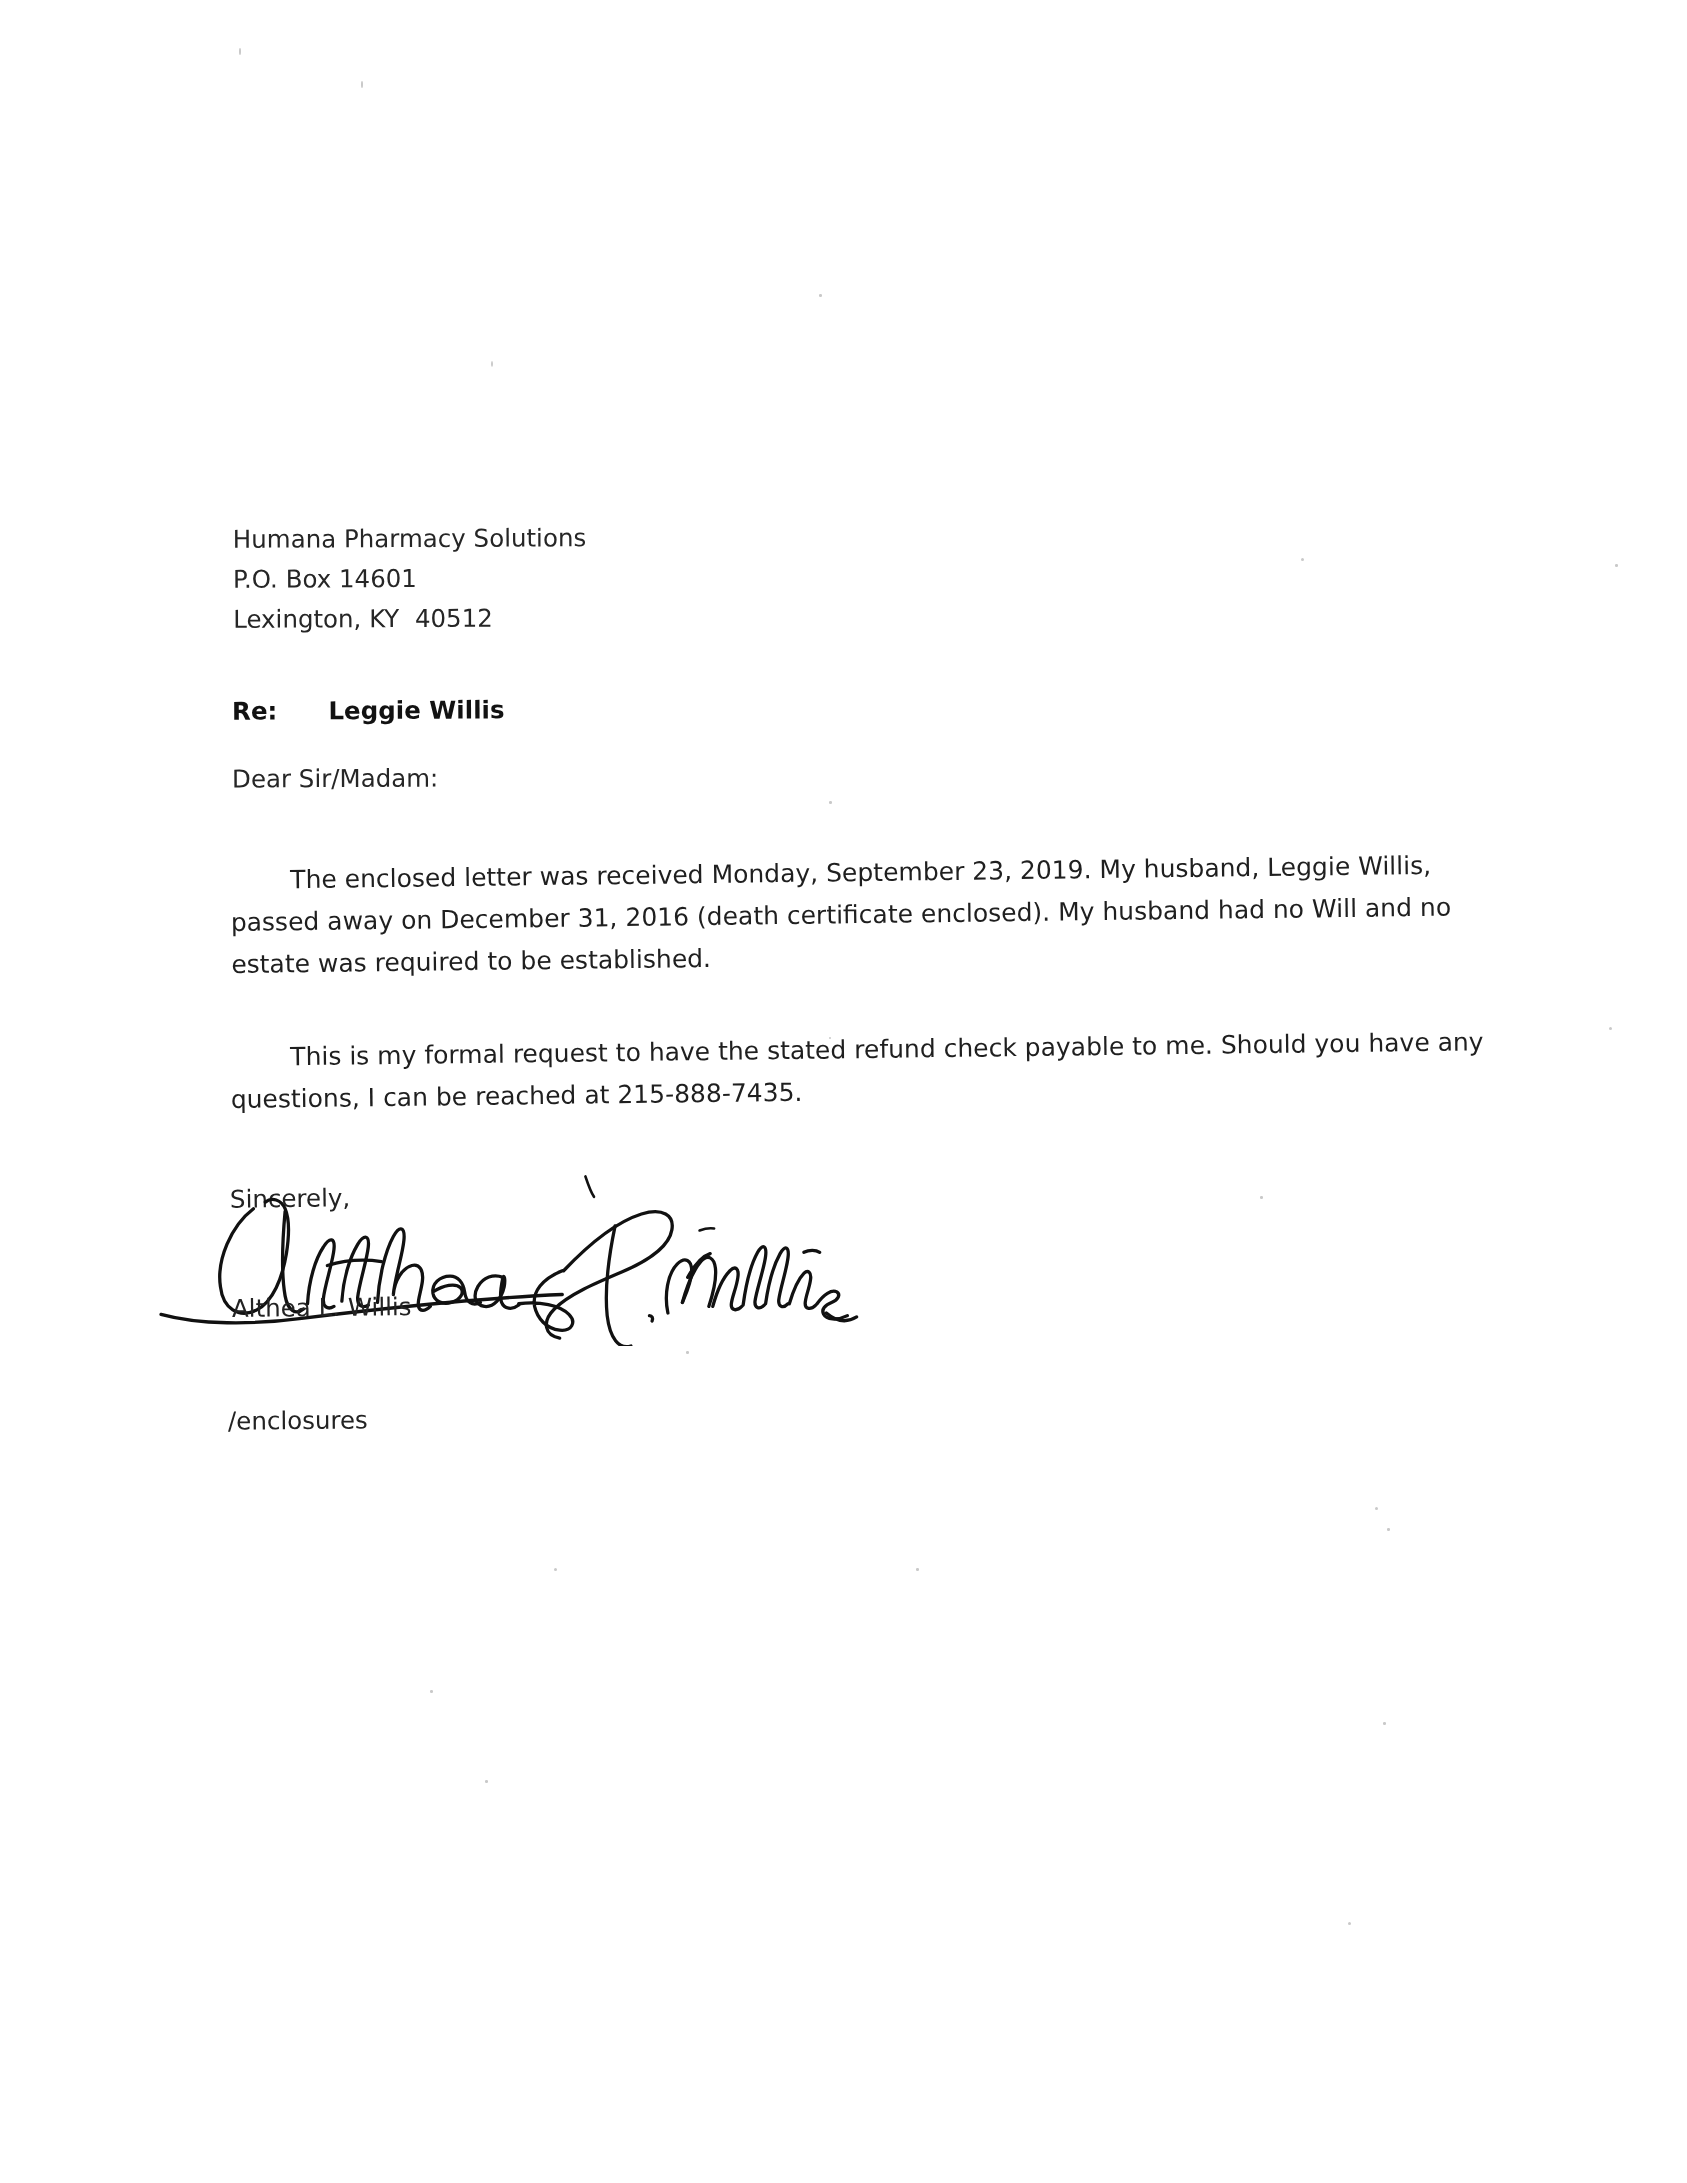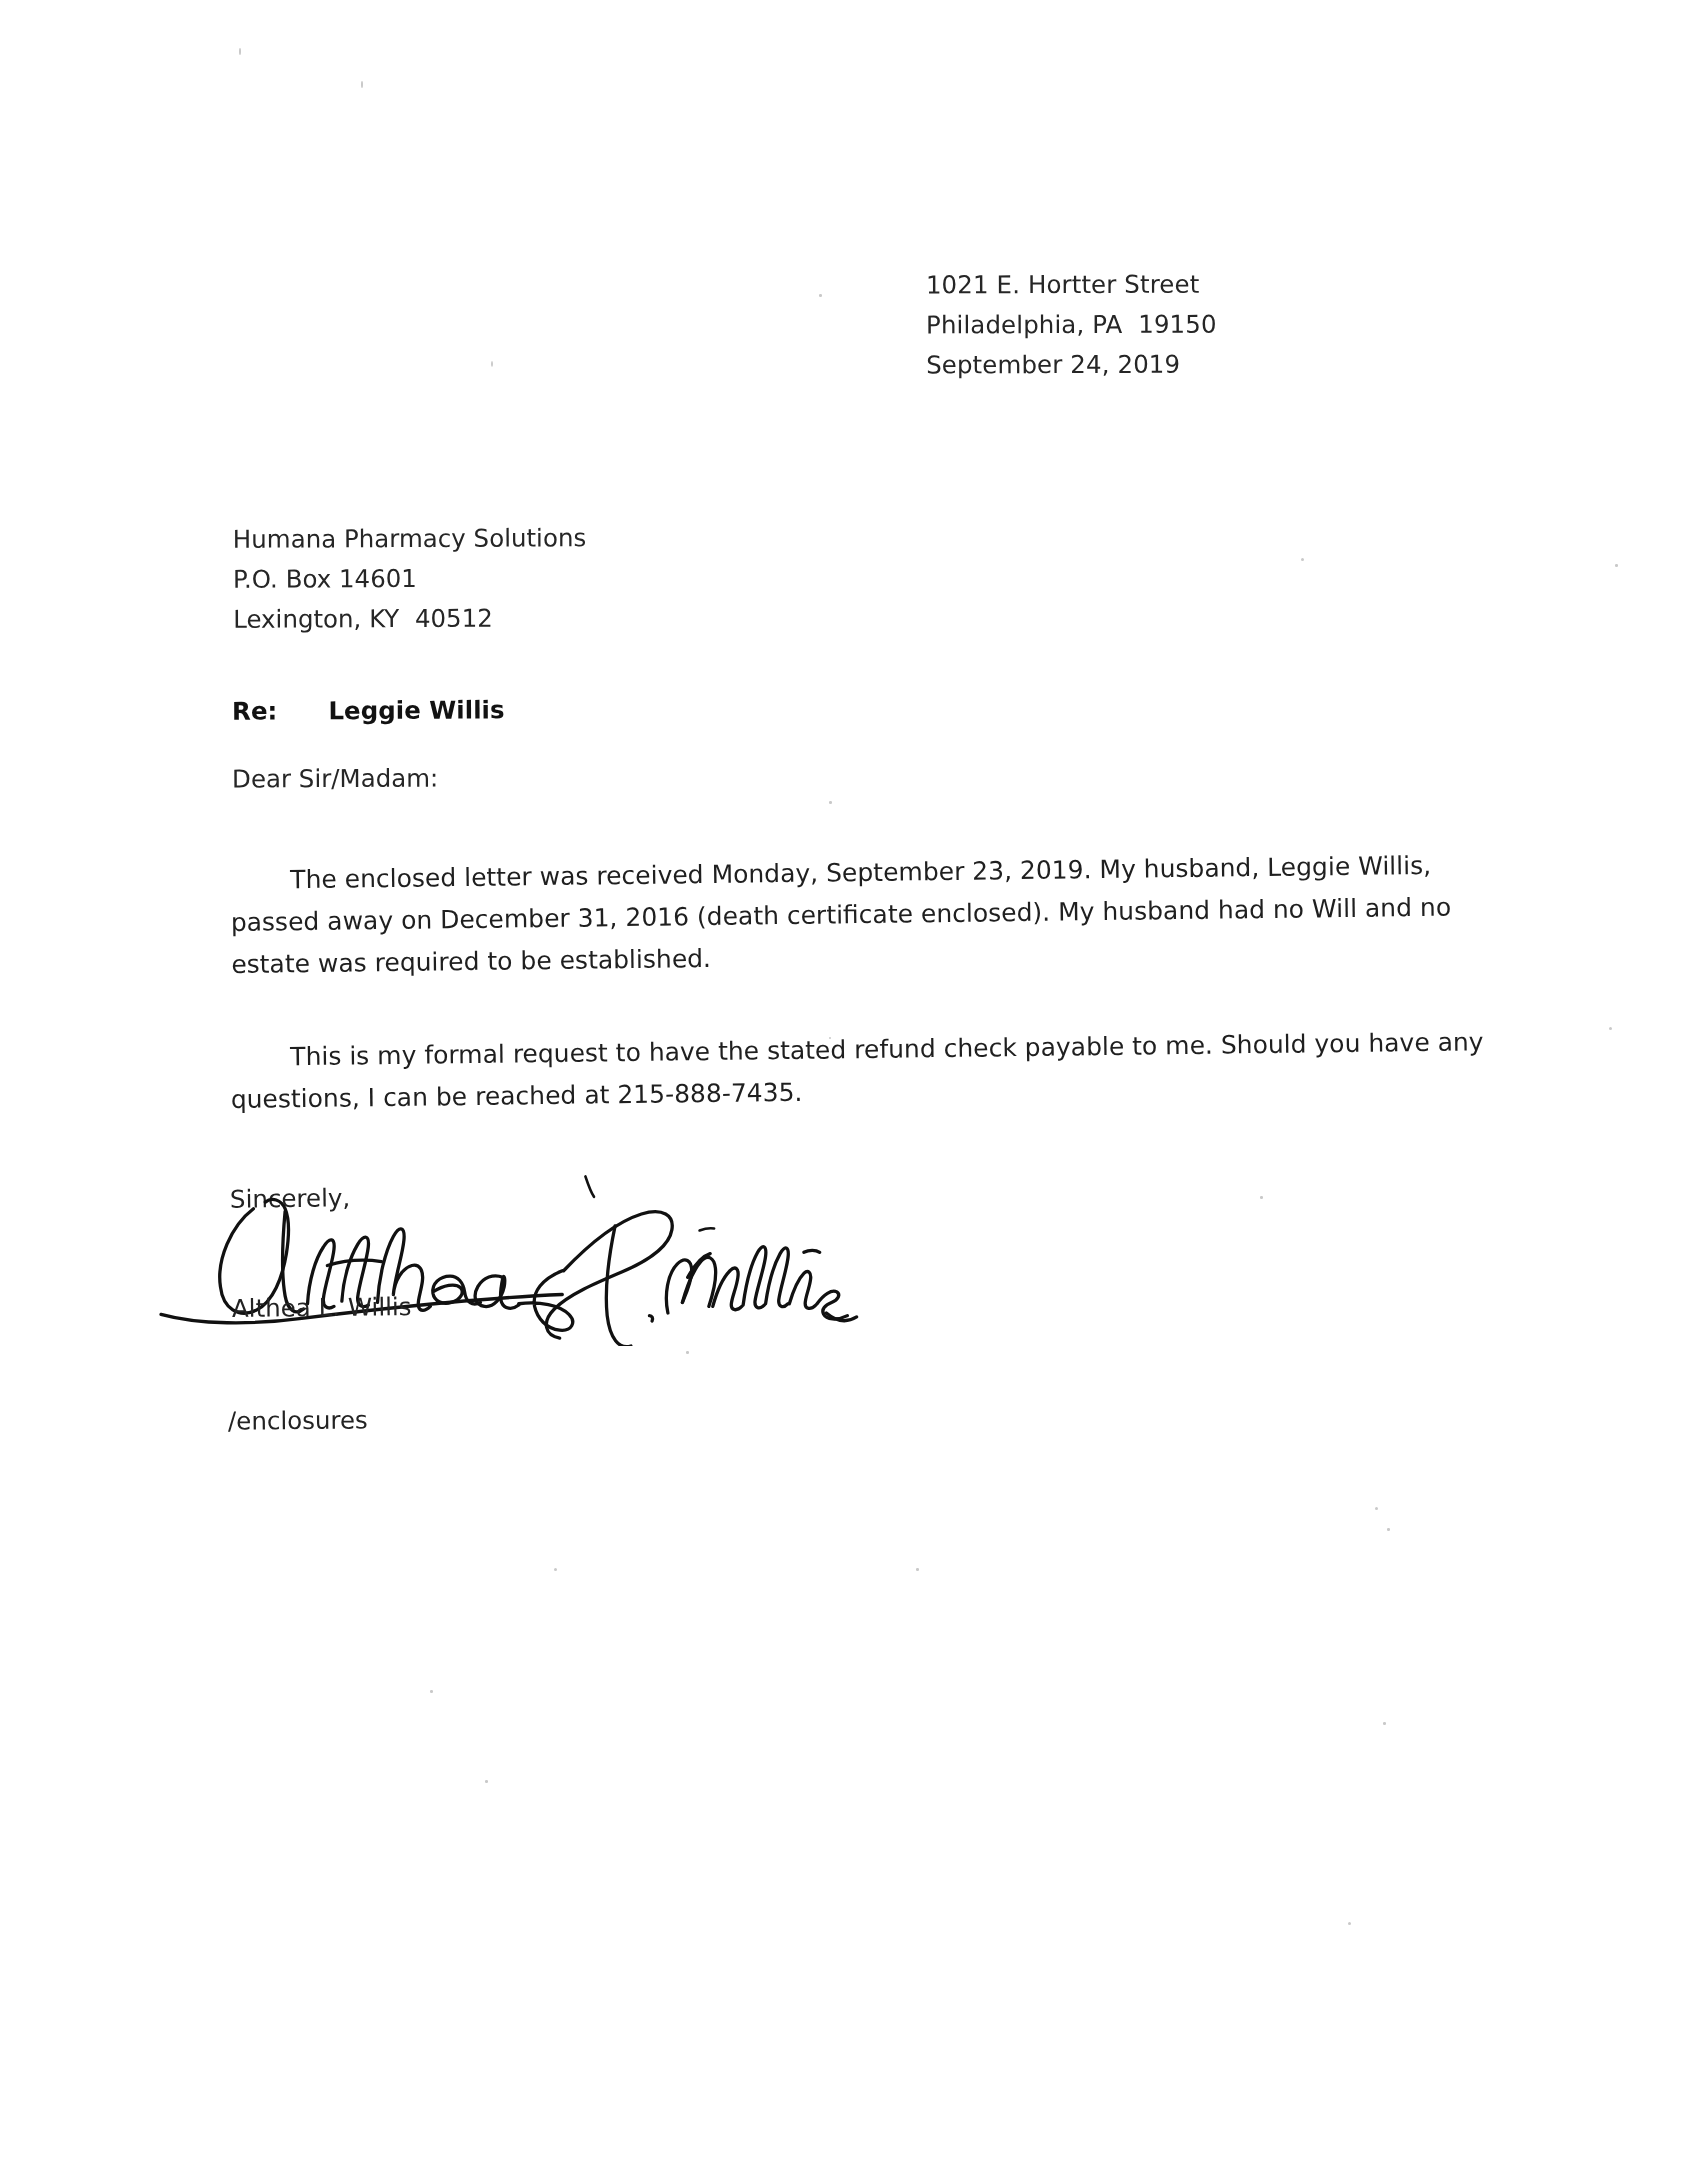--- a/index.html
+++ b/index.html
@@ -151,25 +151,20 @@
   <div class="speck" style="left:1387px; top:1528px; width:2.6px; height:2.6px;"></div>
   <div class="speck" style="left:554px;  top:1568px; width:3.3px; height:3.3px;"></div>
   <div class="speck" style="left:916px; top:1568px; width:2.6px; height:2.6px;"></div>
   <div class="speck" style="left:1383px; top:1722px; width:2.6px; height:2.6px;"></div>
   <div class="speck" style="left:430px;  top:1690px; width:2.6px; height:2.6px;"></div>
   <div class="speck" style="left:485px;  top:1780px; width:2.6px; height:2.6px;"></div>
   <div class="speck" style="left:1348px; top:1922px; width:3.3px; height:3.3px;"></div>
   <div class="speck" style="left:829px; top:1037px; width:2px; height:2px;"></div>
   <div class="speck" style="left:1615px; top:564px;  width:2.6px; height:2.6px;"></div>
 
-  <div id="return-address">
-    <span class="addr-line">1021 E. Hortter Street</span>
-    <span class="addr-line">Philadelphia, PA  19150</span>
-    <span class="addr-line">September 24, 2019</span>
-  </div>
 
   <div id="recipient-address">
     <span class="addr-line">Humana Pharmacy Solutions</span>
     <span class="addr-line">P.O. Box 14601</span>
     <span class="addr-line">Lexington, KY  40512</span>
   </div>
 
   <div id="subject-line">Re:      Leggie Willis</div>
 
   <div id="salutation">Dear Sir/Madam:</div>

